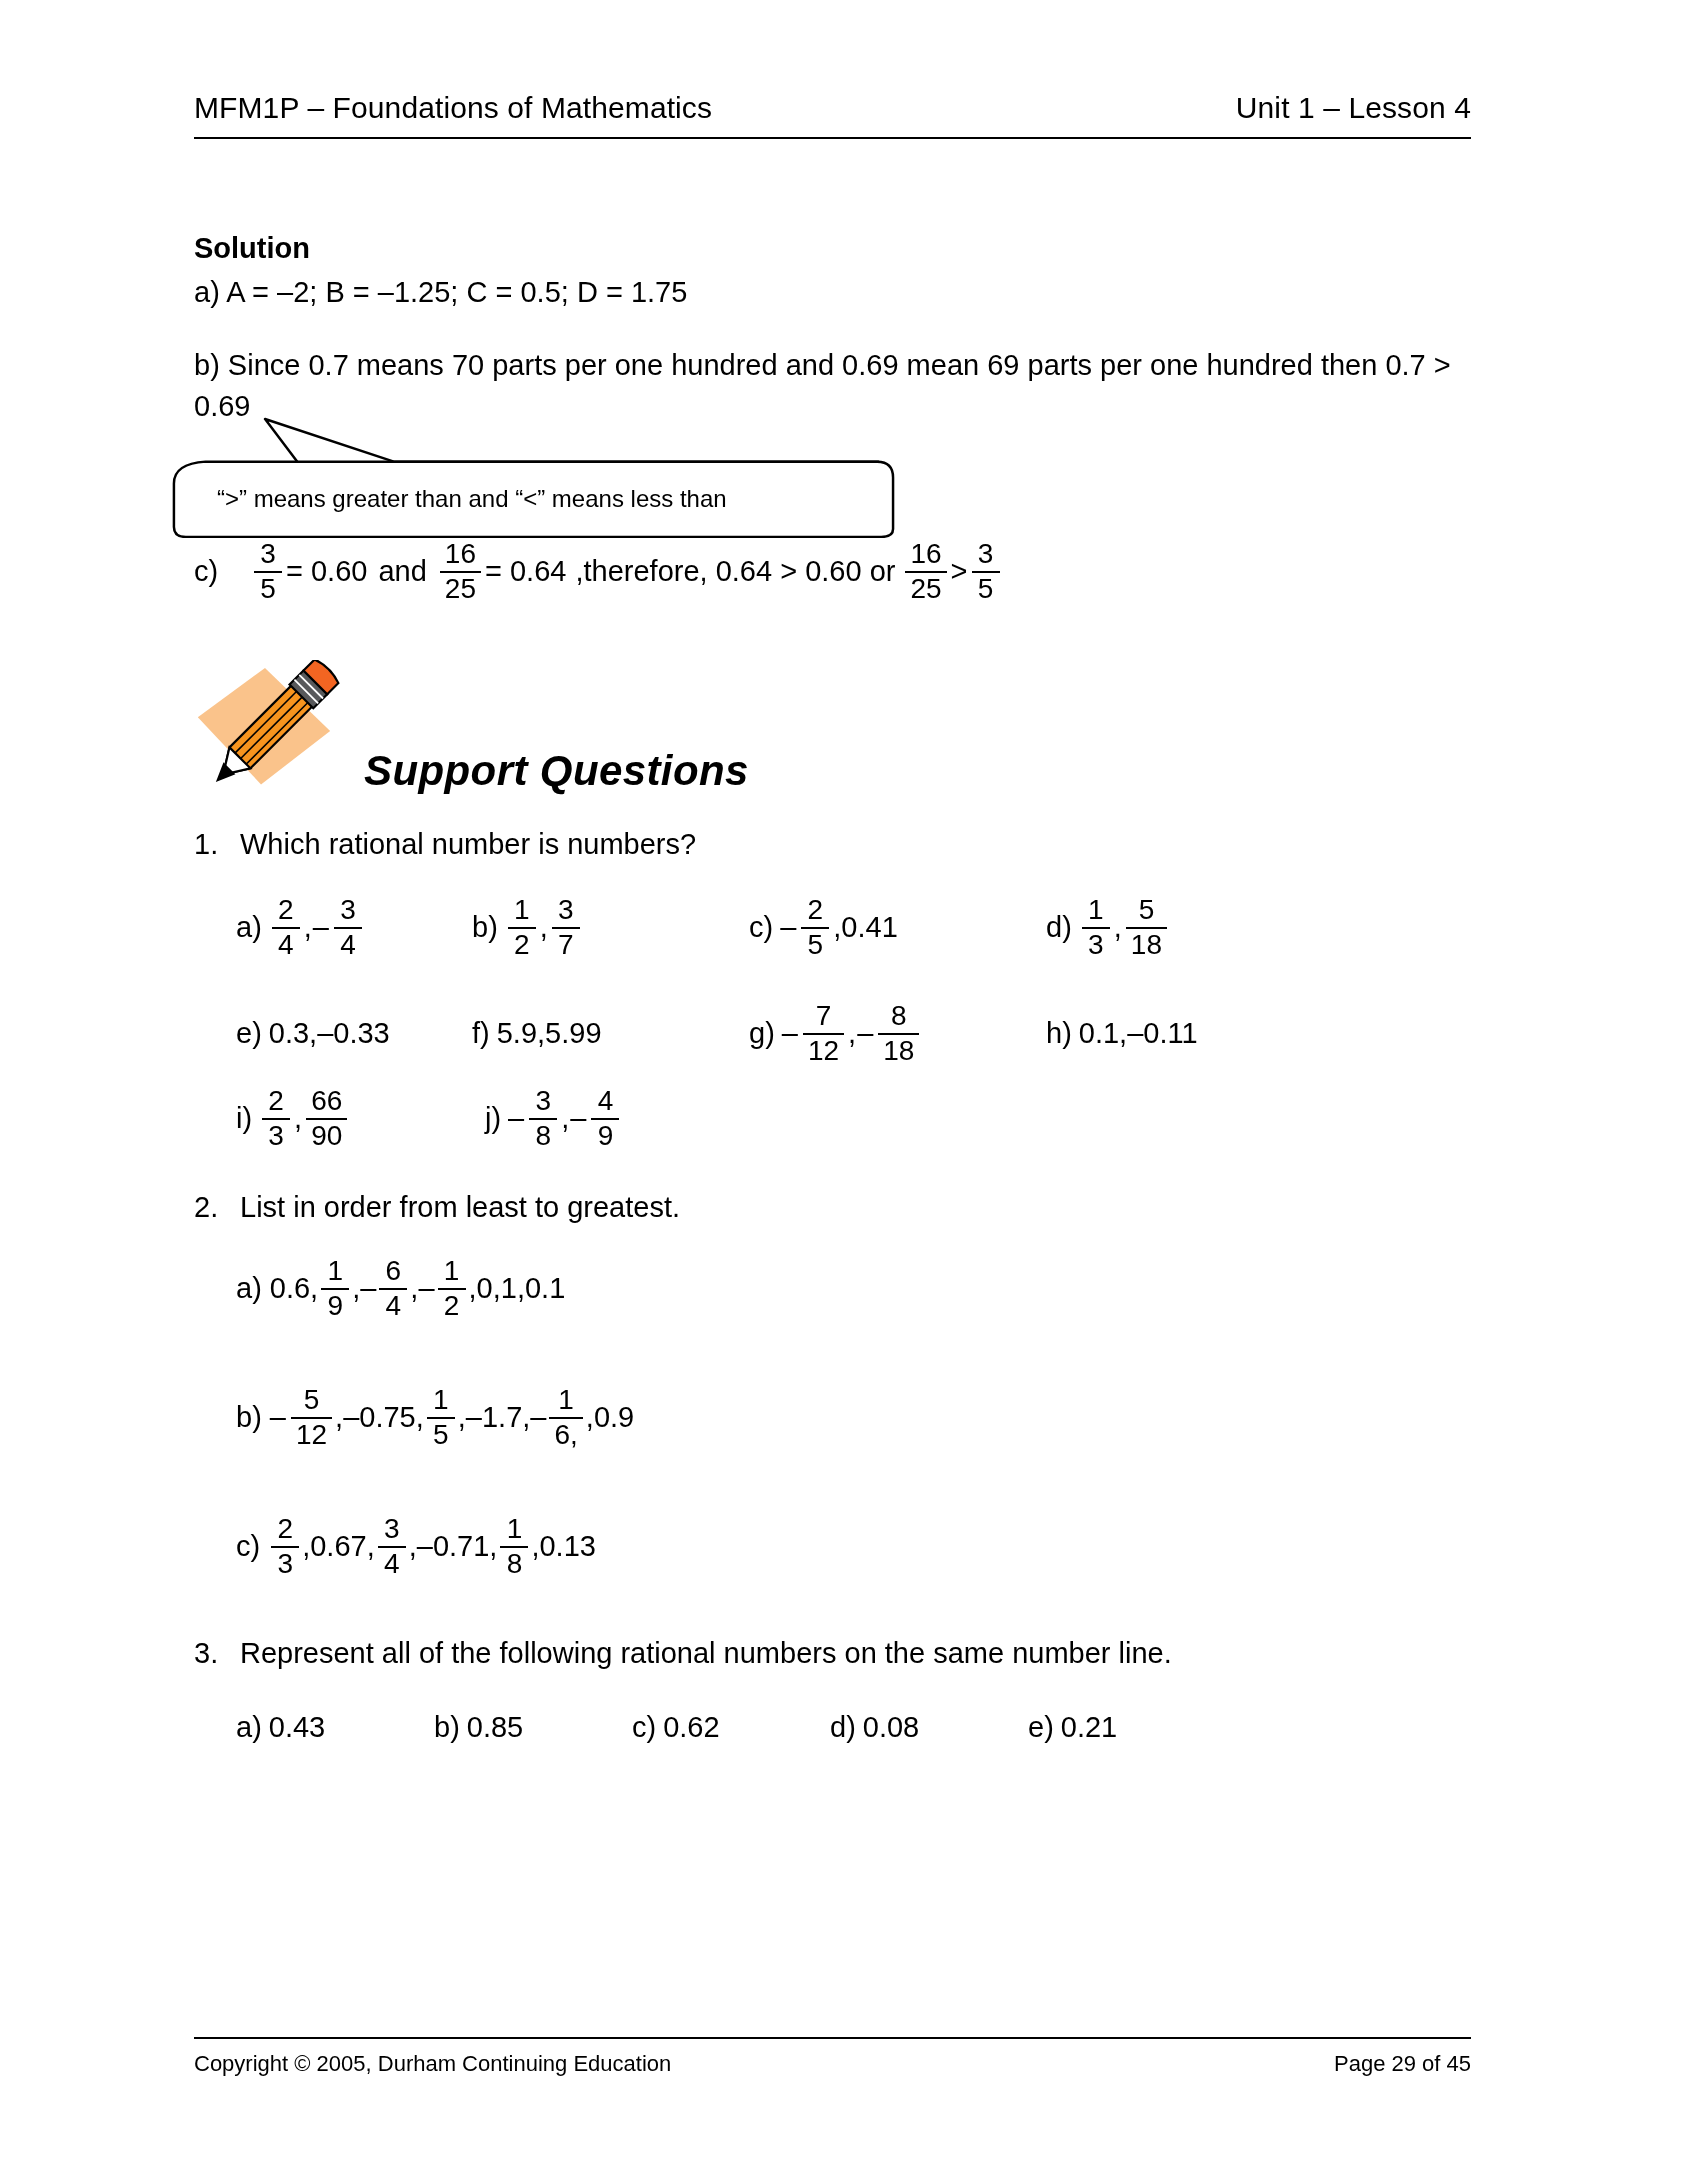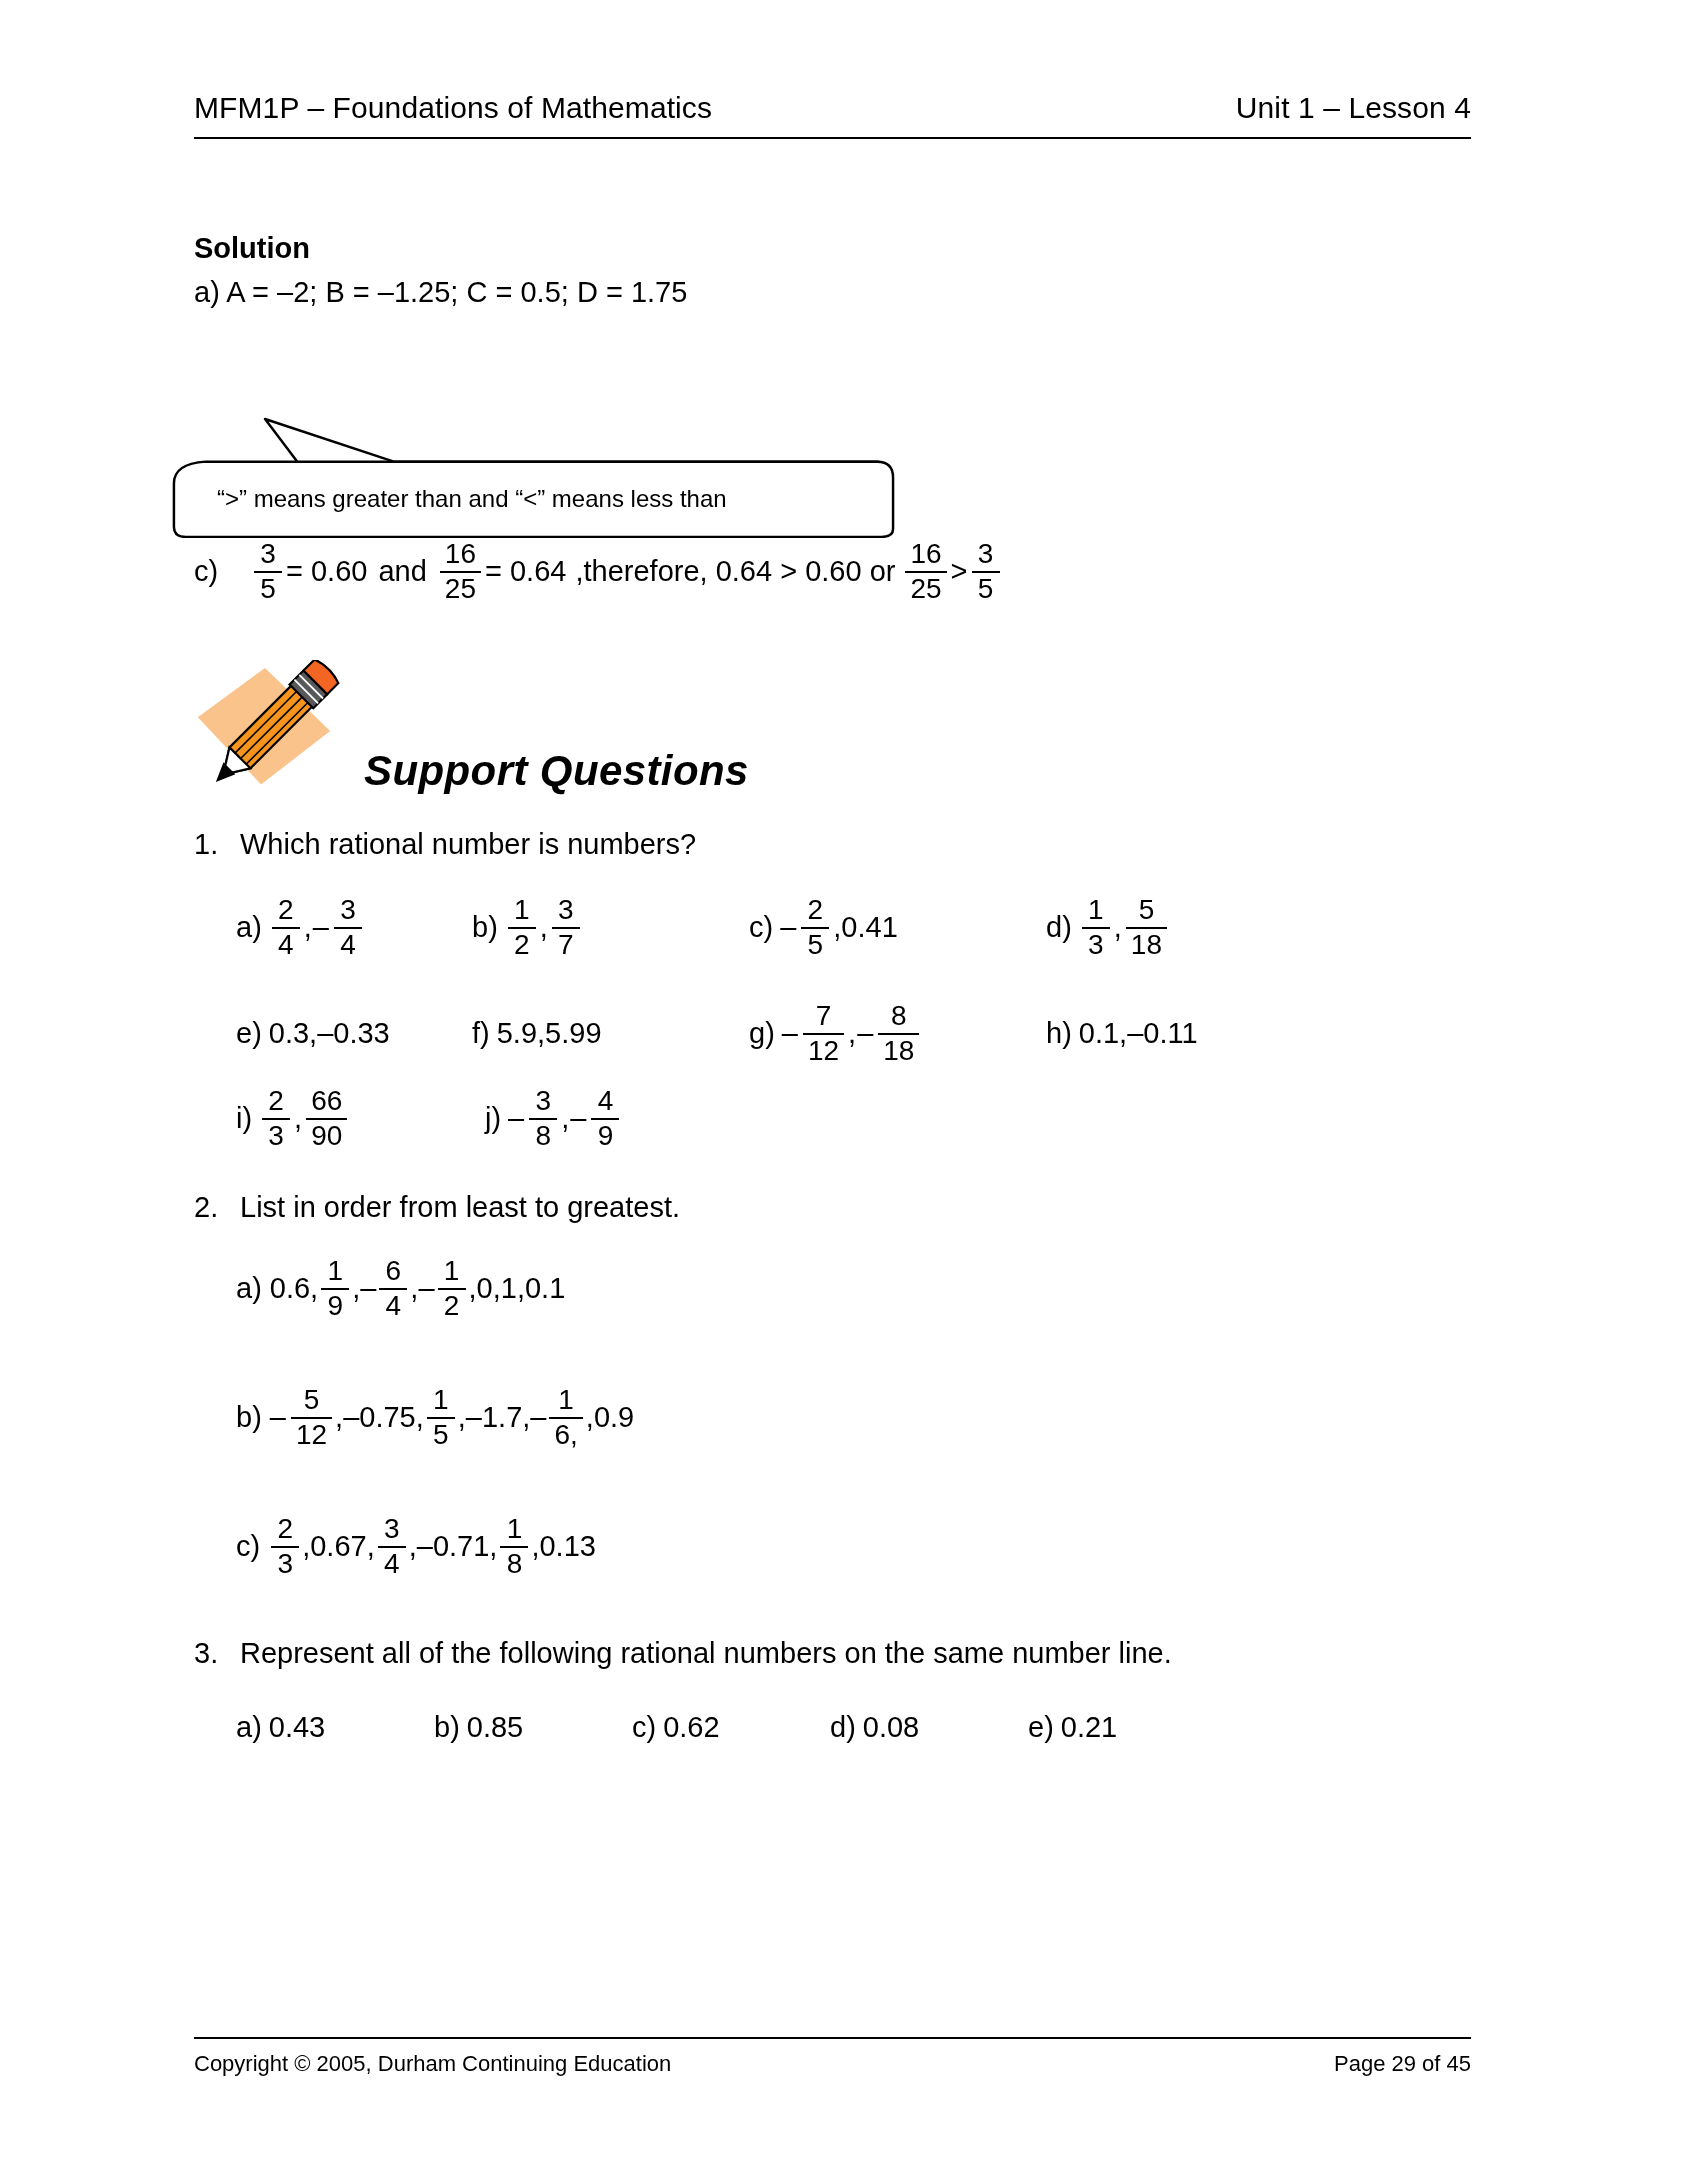--- a/index.html
+++ b/index.html
@@ -204,20 +204,21 @@
   <div class="content">
 
     <div class="page-header">
       <span>MFM1P – Foundations of Mathematics</span>
       <span>Unit 1 – Lesson 4</span>
     </div>
     <div class="header-rule"></div>
 
     <div class="blk txt bold" id="solution-heading">Solution</div>
     <div class="blk txt" id="sol-a">a)  A = –2; B = –1.25; C = 0.5; D = 1.75</div>
+    <div class="blk txt" id="sol-b">b)  Since 0.7 means 70 parts per one hundred and 0.69 mean 69 parts per one hundred then 0.7 &gt; 0.69</div>
 
     <div class="blk" id="callout">
       <svg width="733" height="124" viewBox="0 0 740 125">
         <path d="M 140 58 L 100 5 L 230 48 L 720 48" fill="none" stroke="#000" stroke-width="2.5" stroke-linejoin="round"></path>
         <path d="M 8 70 Q 8 50 40 48 L 718 48 Q 734 48 734 64 L 734 116 Q 734 124 722 124 L 20 124 Q 8 124 8 114 Z" fill="#ffffff" stroke="#000" stroke-width="2.5"></path>
       </svg>
       <div class="callout-text">“&gt;” means greater than and “&lt;” means less than</div>
     </div>
 
     <div class="blk eq" id="sol-c">

